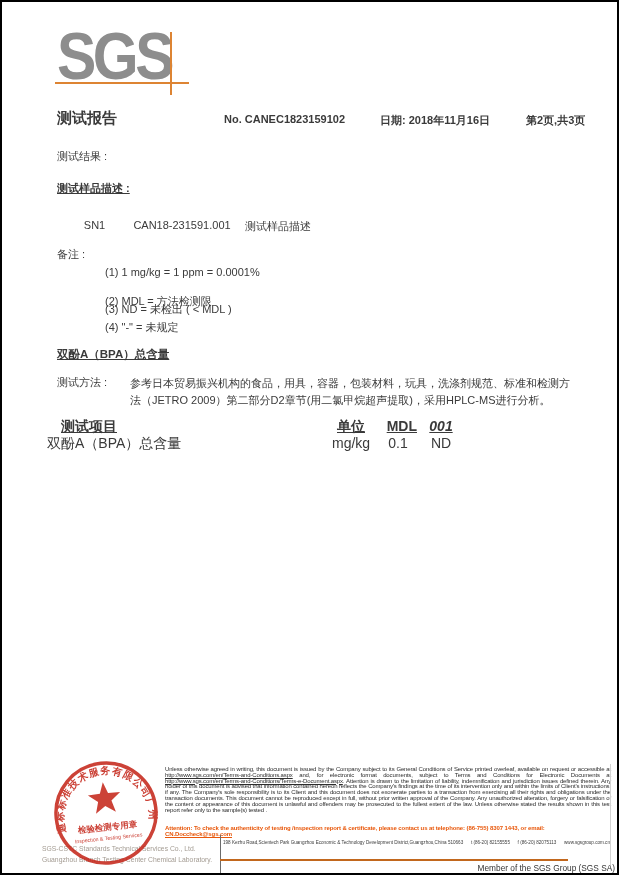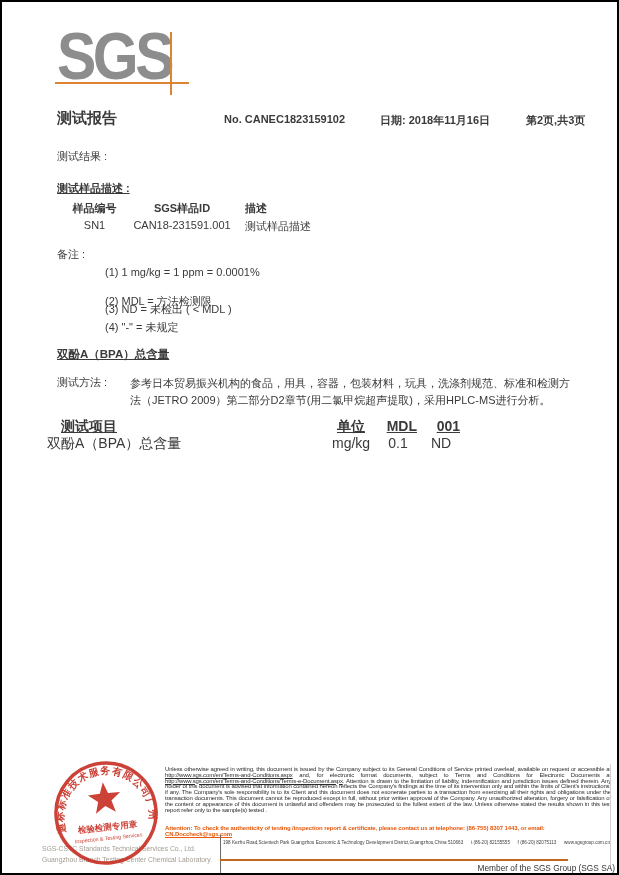--- a/index.html
+++ b/index.html
@@ -43,21 +43,21 @@
   .bpa-heading { left:55px; top:345px; font-size:11.5px; font-weight:700; text-decoration:underline; }
 
   .method-label { left:55px; top:373px; font-size:11px; }
   .method-text  { left:128px; top:373px; width:445px; font-size:11px; line-height:17px; text-align:left; }
 
   .rt { position:absolute; font-size:14px; }
   .rt.h { font-weight:700; text-decoration:underline; }
   .rt-item-h { left:59px;  top:416px; }
   .rt-unit-h { left:330px; top:416px; width:38px; text-align:center; }
   .rt-mdl-h  { left:377px; top:416px; width:38px; text-align:right; }
-  .rt-001-h  { left:420px; top:416px; width:38px; text-align:right; }
+  .rt-001-h  { left:420px; top:416px; width:38px; text-align:center; font-style:italic; }
   .rt-item   { left:45px;  top:433px; }
   .rt-unit   { left:330px; top:433px; width:38px; text-align:center; }
   .rt-mdl    { left:377px; top:433px; width:38px; text-align:center; }
   .rt-value  { left:420px; top:433px; width:38px; text-align:center; }
 
   
   .stamp { left:49px; top:756px; width:110px; height:110px; transform:rotate(-6deg); opacity:.88; z-index:2; }
   .company-lines { left:40px; top:842px; width:195px; font-size:6.8px; line-height:10.5px; color:#a39b92; z-index:1; }
 
   .disclaimer {
@@ -99,25 +99,20 @@
   <div class="abs logo-vline"></div>
 
   <div class="abs title">测试报告</div>
   <div class="abs report-no">No. CANEC1823159102</div>
   <div class="abs report-date">日期: 2018年11月16日</div>
   <div class="abs report-pages">第2页,共3页</div>
 
   <div class="abs results-label">测试结果 :</div>
   <div class="abs sample-desc-heading">测试样品描述 :</div>
 
-  <div class="sample-row hdr">
-    <span class="c1">样品编号</span>
-    <span class="c2">SGS样品ID</span>
-    <span class="c3">描述</span>
-  </div>
   <div class="sample-row dat">
     <span class="c1">SN1</span>
     <span class="c2">CAN18-231591.001</span>
     <span class="c3">测试样品描述</span>
   </div>
 
   <div class="abs remarks-label">备注 :</div>
   <div class="note note1">(1) 1 mg/kg = 1 ppm = 0.0001%</div>
   <div class="note note2">(2) MDL = 方法检测限</div>
   <div class="note note3">(3) ND = 未检出 ( &lt; MDL )</div>

